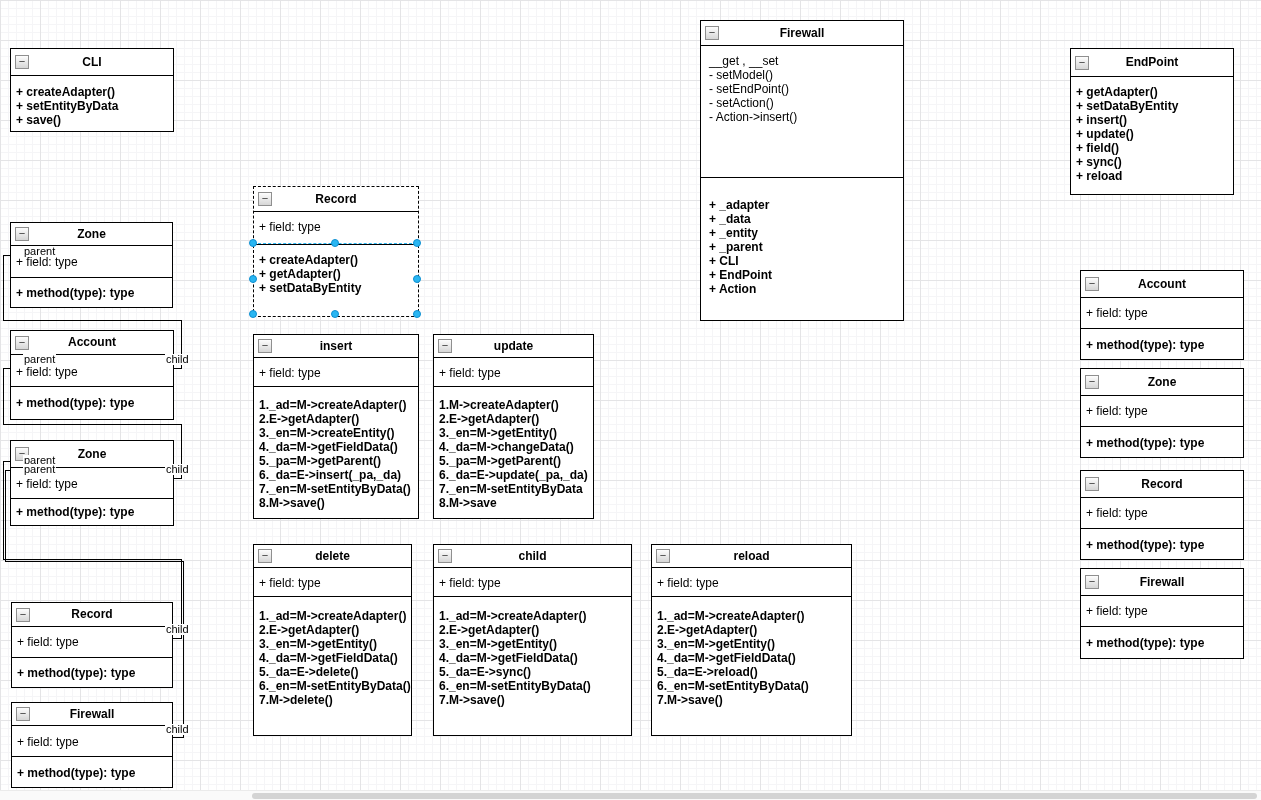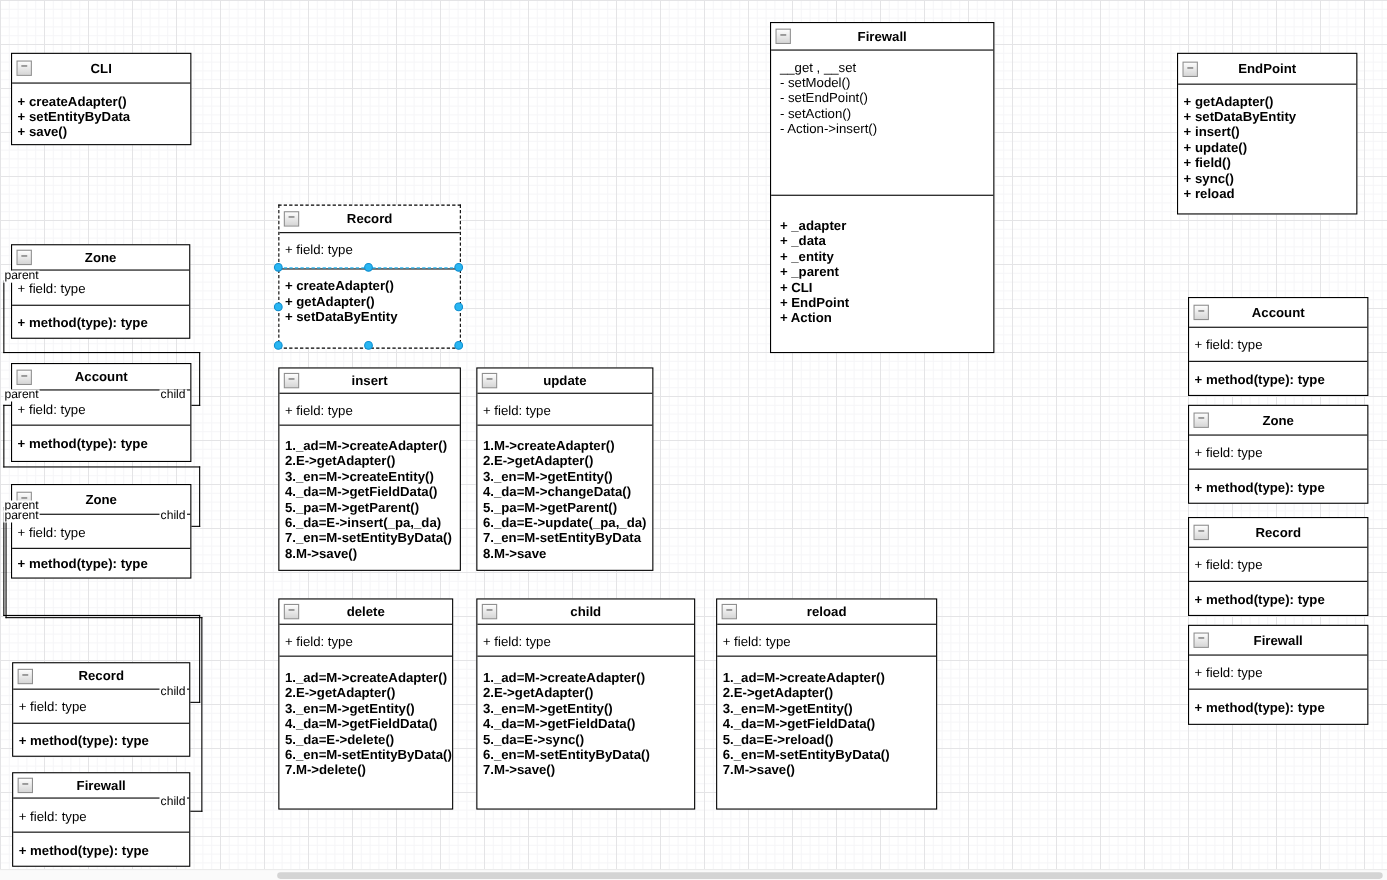--- a/index.html
+++ b/index.html
@@ -21,21 +21,21 @@
   .collapse{
     position:absolute;left:4px;top:50%;transform:translateY(-50%);
     width:14px;height:14px;box-sizing:border-box;border:1px solid #8f8f8f;
     background:linear-gradient(180deg,#fdfdfd,#d6d6d6);
     font-weight:normal;font-size:11px;line-height:11px;text-align:center;color:#333;
   }
   .sec{border-bottom:1px solid #000;box-sizing:border-box;padding:6px 5px 0 5px;overflow:hidden;}
   .sec:last-child{border-bottom:none;font-weight:bold;}
   .tline{height:14px;line-height:14px;white-space:nowrap;}
   .edge{position:absolute;background:#000;z-index:1;}
-  .elabel{position:absolute;z-index:3;background:#fff;padding:0 1px;font-size:11px;line-height:11px;}
+  .elabel{position:absolute;z-index:3;background:#fff;padding:0 1px;font-size:11px;line-height:11px;margin-left:20px;}
   .sel-line{position:absolute;z-index:4;border-top:1px dashed #29b6f2;height:0;}
   .handle{position:absolute;z-index:5;width:8px;height:8px;border-radius:50%;background:#29b6f2;border:1px solid #0f8fd1;box-sizing:border-box;}
   .hscroll{position:absolute;left:0;top:790px;width:1261px;height:10px;background:#fafafa;border-top:1px solid #ebebeb;z-index:6;}
   .hthumb{position:absolute;left:252px;top:2px;width:1005px;height:6px;border-radius:3px;background:#d4d4d4;}
 </style>
 </head>
 <body>
 
 <div class="canvas">
 

